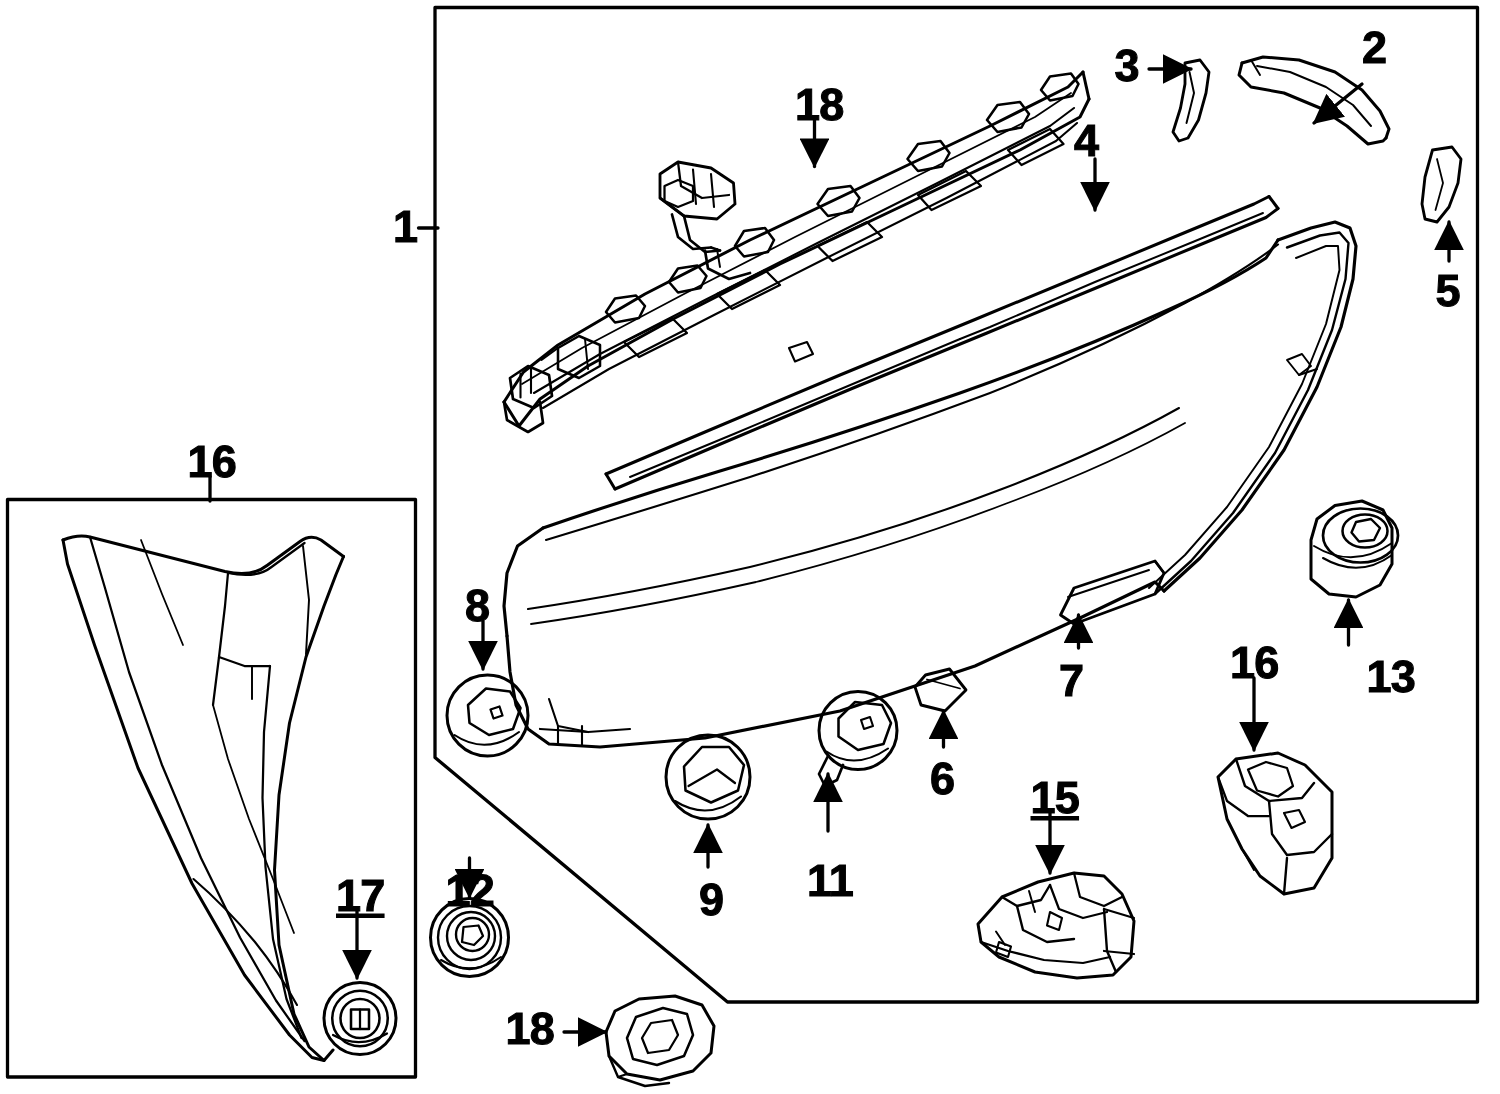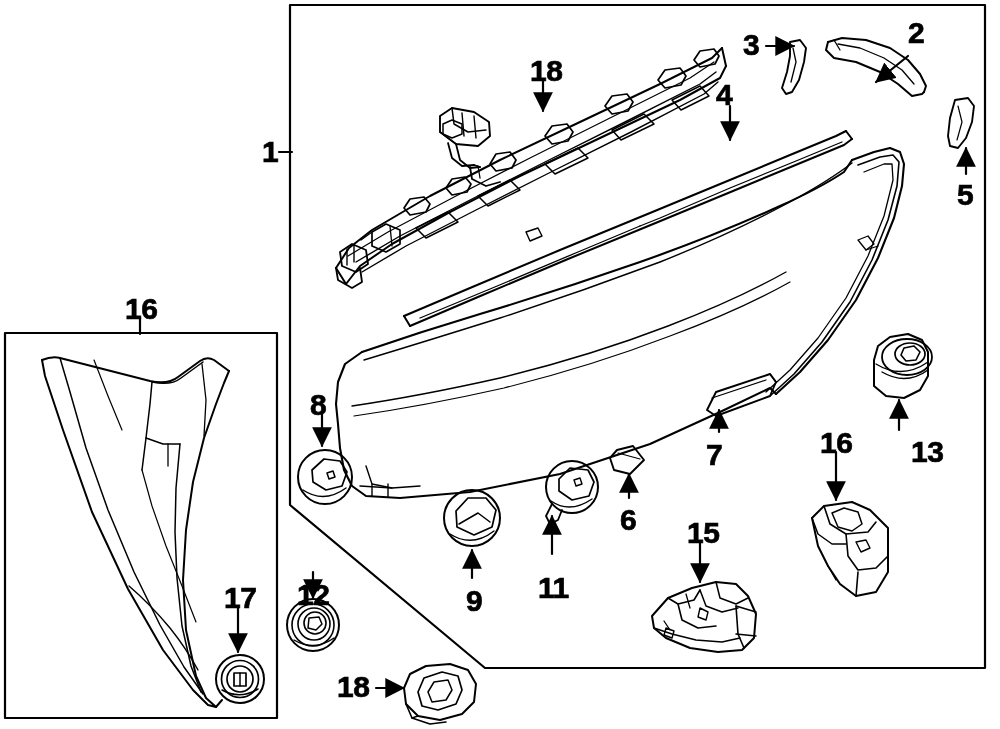--- a/index.html
+++ b/index.html
@@ -335,18 +335,18 @@
   <div class="callout" style="left:957px; top:180px;">5</div>
   <div class="callout" style="left:620px; top:505px;">6</div>
   <div class="callout" style="left:706px; top:440px;">7</div>
   <div class="callout" style="left:310px; top:390px;">8</div>
   <div class="callout" style="left:466px; top:586px;">9</div>
   <div class="callout" style="left:337px; top:672px;">18</div>
   <div class="callout" style="left:538px; top:560px;margin-top:13px;">11</div>
   <div class="callout" style="left:297px; top:548px;margin-top:32px;">12</div>
   <div class="callout" style="left:884px; top:437px;margin-left:27px;">13</div>
   <div class="callout" style="left:820px; top:428px;">16</div>
-  <div class="callout" style="left:687px; top:518px;">15</div>
+  <div class="callout" style="left:687px; top:518px;text-decoration:underline;">15</div>
   <div class="callout" style="left:125px; top:294px;text-align:center;">16</div>
-  <div class="callout" style="left:224px; top:583px;">17</div>
+  <div class="callout" style="left:224px; top:583px;text-decoration:underline;">17</div>
   <div class="callout" style="left:530px; top:56px;">18</div>
 
 </div>
 
 </body></html>

